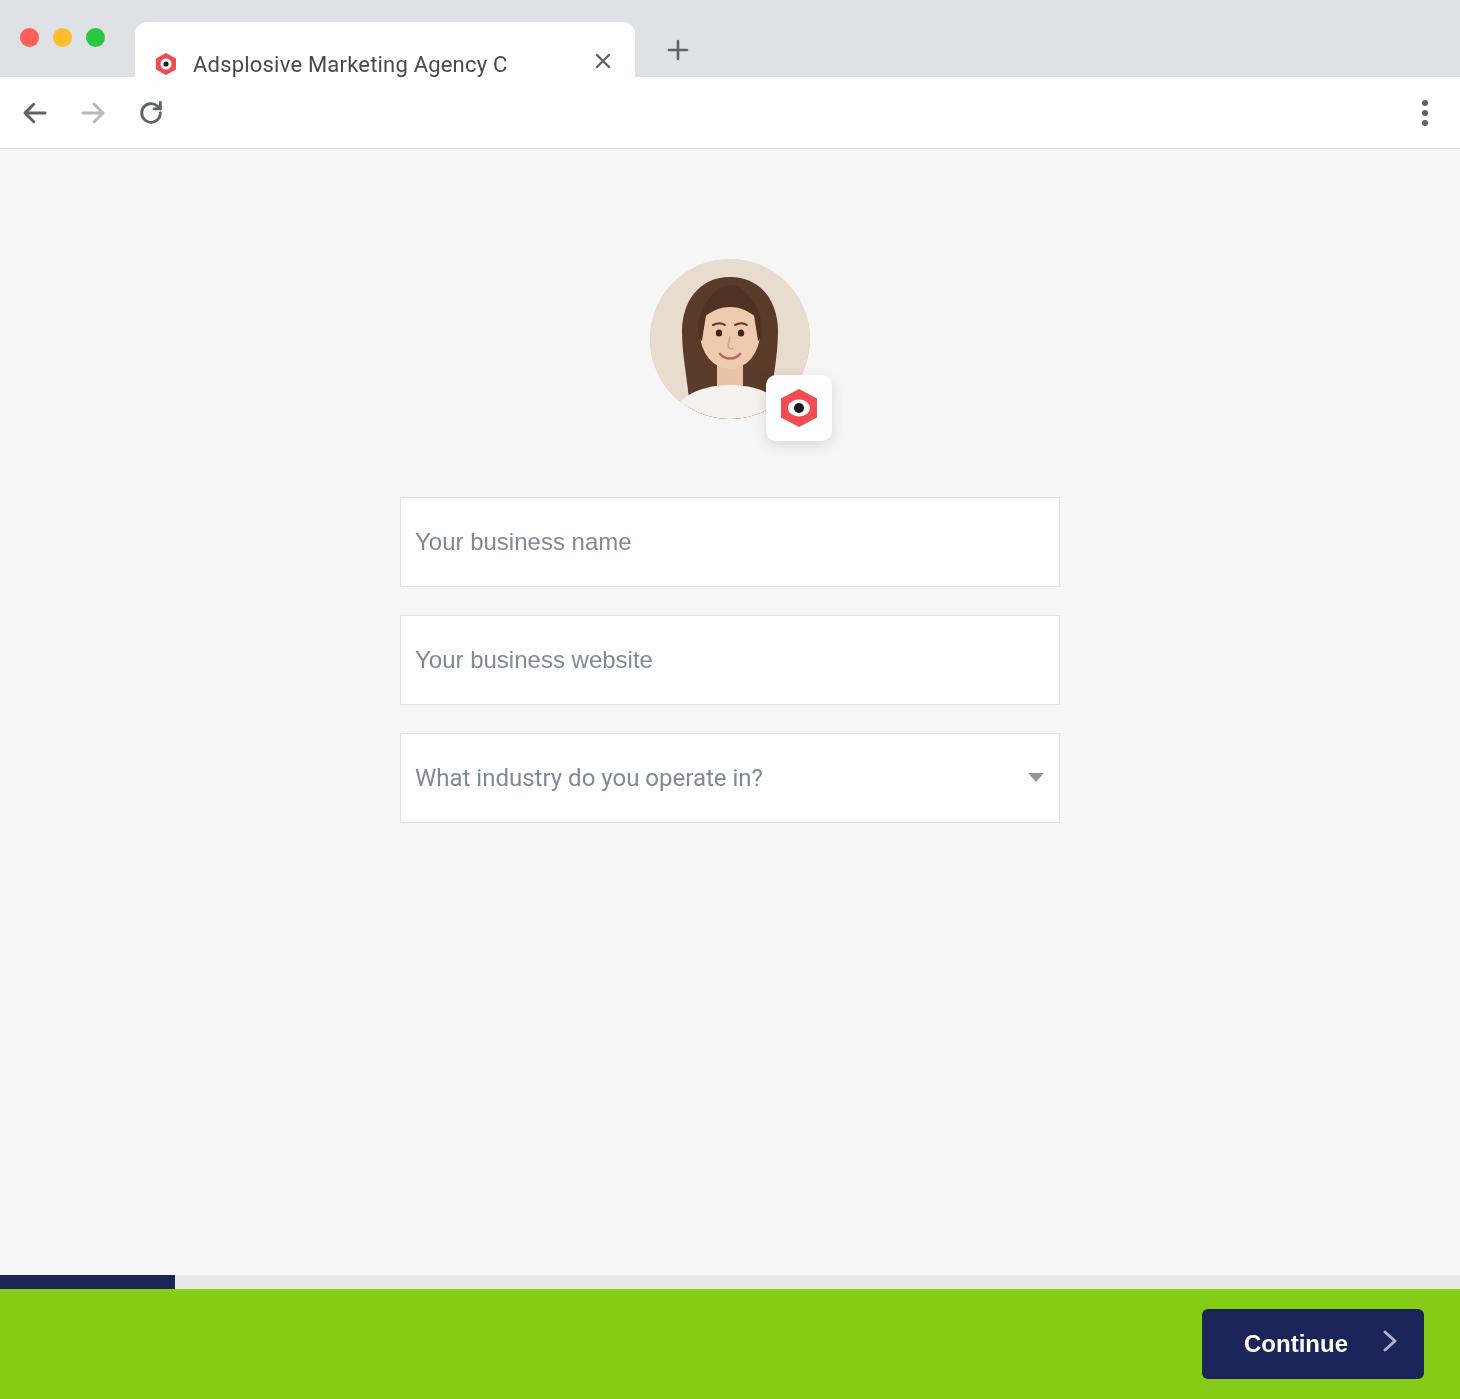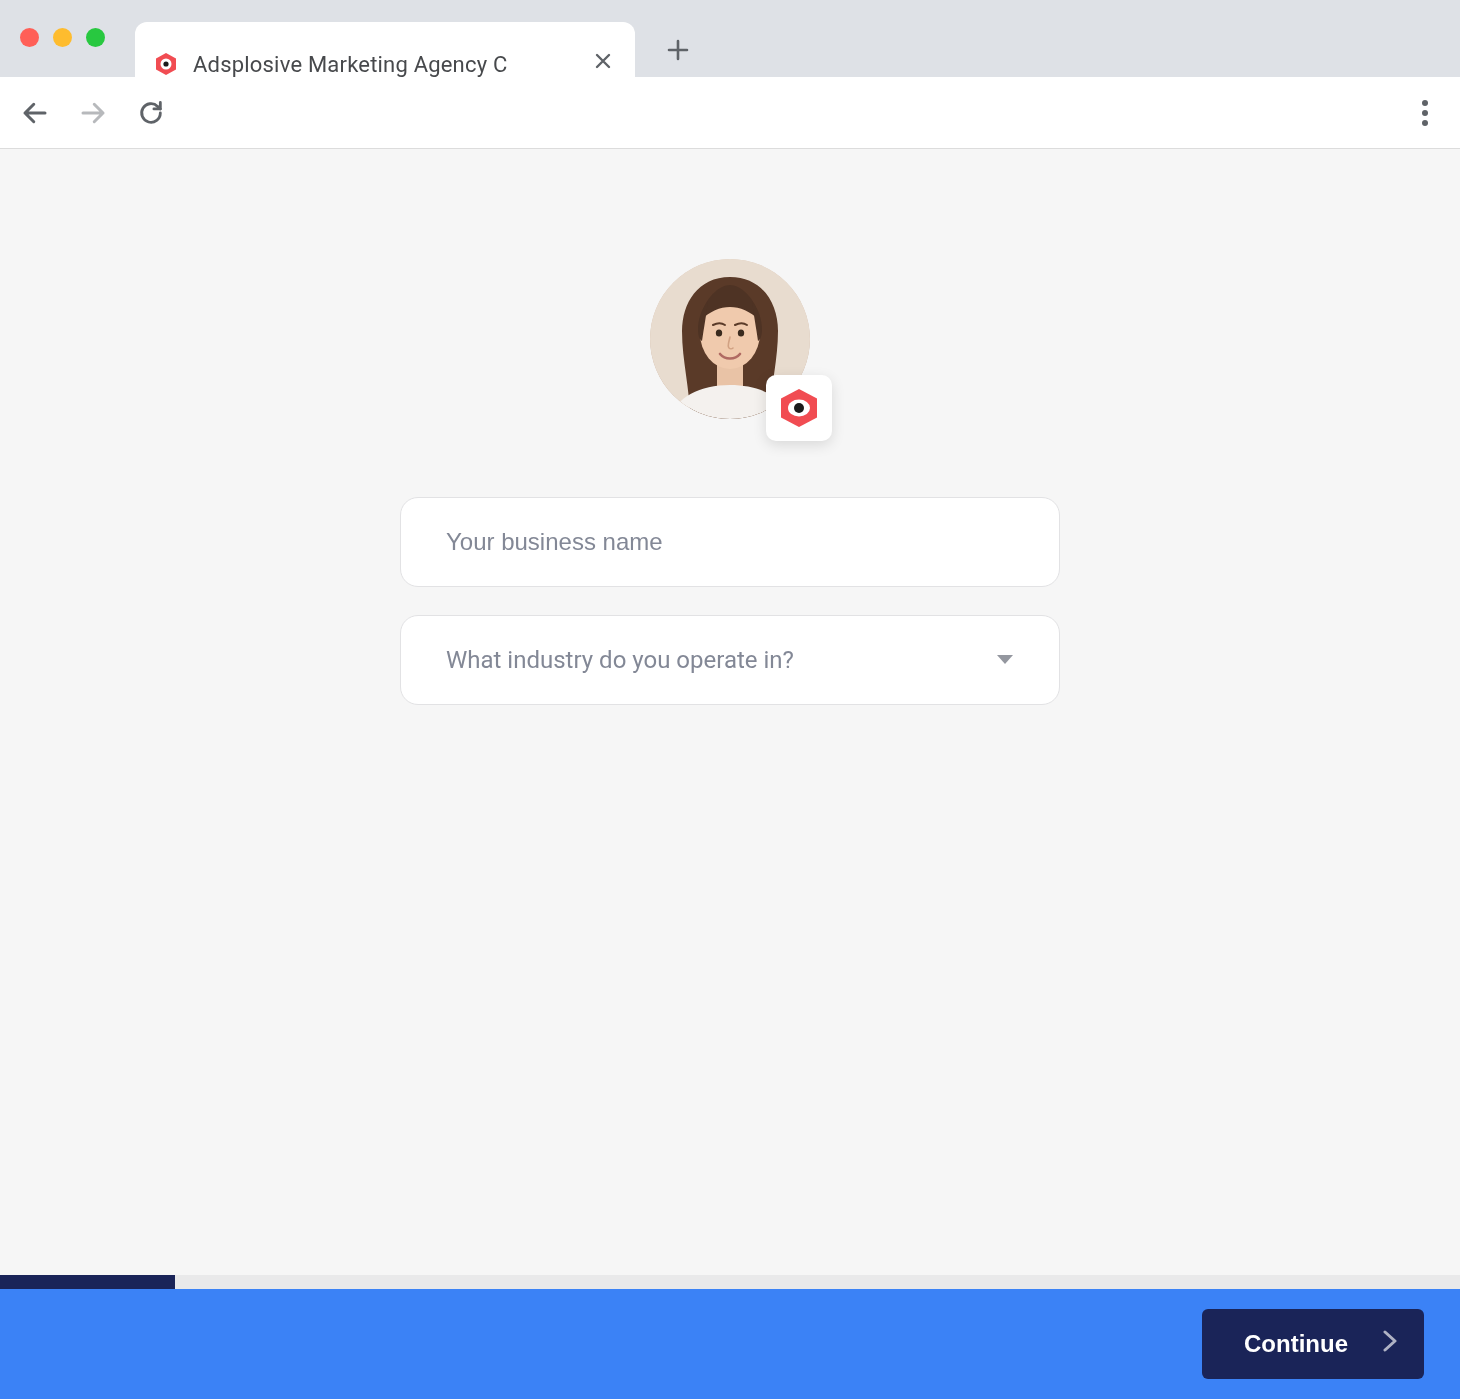--- a/index.html
+++ b/index.html
@@ -176,24 +176,24 @@
       margin-top: 78px;
       width: 660px;
       display:flex;
       flex-direction:column;
       gap: 28px;
     }
     .field {
       height: 90px;
       background:#fff;
       border:1px solid #e2e2e4;
-      border-radius:18px;
-      display:flex;
-      align-items:center;
-      padding: 0 45px;
+      border-radius:0;
+      display:flex;
+      align-items:center;
+      padding: 0 14px;
     }
     .field input {
       border:none;
       outline:none;
       width:100%;
       font-size:24px;
       color:#323844;
       background:transparent;
     }
     .field input::placeholder { color:#838896; }
@@ -204,21 +204,21 @@
     .select-label {
       font-size:24px;
       color:#838896;
     }
     .caret {
       color:#94979f;
     }
     
     .footer {
       height:110px;
-      background:#3b82f6;
+      background:#84cc16;
       display:flex;
       align-items:center;
       justify-content:flex-end;
       padding-right: 36px;
     }
     .continue-btn {
       background:#1a2458;
       color:#fff;
       font-size:24px;
       font-weight:600;
@@ -334,20 +334,23 @@
           <circle cx="22" cy="22" r="5" fill="#1b1b1b"></circle>
         </svg>
       </div>
     </div>
 
 
     <div class="form">
       <div class="field">
         <input type="text" placeholder="Your business name" style="">
       </div>
+      <div class="field">
+        <input type="text" placeholder="Your business website" style="">
+      </div>
       <div class="field select-field">
         <span class="select-label">What industry do you operate in?</span>
         <span class="caret">
           <svg width="18" height="12" viewBox="0 0 18 12">
               <path d="M1 1l8 9 8-9z" fill="#94979f"></path>
             </svg>
         </span>
       </div>
     </div>
   </div>

